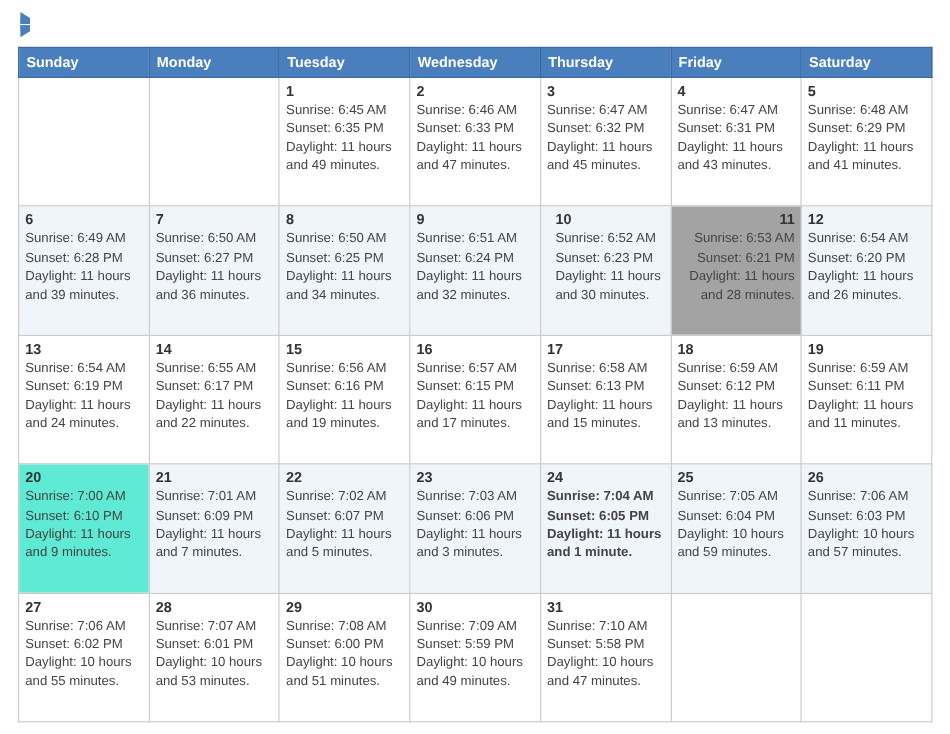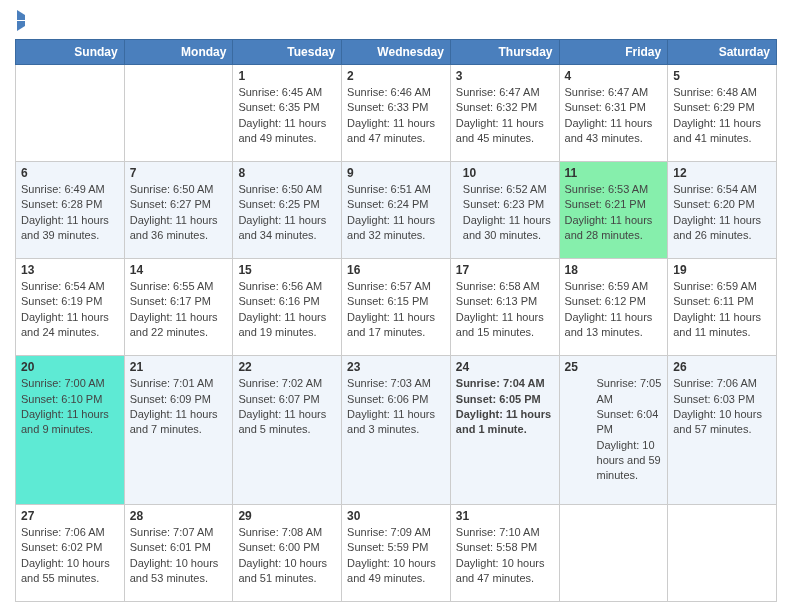--- a/index.html
+++ b/index.html
@@ -42,21 +42,21 @@
       color: #555;
     }
     .calendar-table {
       width: 100%;
       border-collapse: collapse;
       flex: 1;
     }
     .calendar-table th {
       background-color: #4a7fbd;
       color: #fff;
-      text-align: right;
+      text-align: left;
       padding: 5px 6px;
       font-size: 12px;
       font-weight: bold;
       border: 1px solid #3a6aa0;
       margin-left: 42px;
     }
     .calendar-table td {
       border: 1px solid #ccc;
       vertical-align: top;
       padding: 4px 5px;
@@ -179,21 +179,21 @@
             <div class="day-info" style="white-space: pre-line;">Sunrise: 6:51 AM
 Sunset: 6:24 PM
 Daylight: 11 hours and 32 minutes.</div>
           </td>
           <td style="background: rgb(240, 245, 251); padding-left: 12px;">
             <span class="day-number">10</span>
             <div class="day-info" style="white-space: pre-line;">Sunrise: 6:52 AM
 Sunset: 6:23 PM
 Daylight: 11 hours and 30 minutes.</div>
           </td>
-          <td style="background: #86efac;">
+          <td style="background: #a3a3a3; text-align: right;">
             <span class="day-number">11</span>
             <div class="day-info" style="white-space: pre-line;">Sunrise: 6:53 AM
 Sunset: 6:21 PM
 Daylight: 11 hours and 28 minutes.</div>
           </td>
           <td style="background: rgb(240, 245, 251); margin-top: 24px;">
             <span class="day-number">12</span>
             <div class="day-info" style="white-space: pre-line;">Sunrise: 6:54 AM
 Sunset: 6:20 PM
 Daylight: 11 hours and 26 minutes.</div>
@@ -269,21 +269,21 @@
 Daylight: 11 hours and 3 minutes.</div>
           </td>
           <td style="background: rgb(240, 245, 251);">
             <span class="day-number">24</span>
             <div class="day-info" style="white-space: pre-line; font-weight: bold;">Sunrise: 7:04 AM
 Sunset: 6:05 PM
 Daylight: 11 hours and 1 minute.</div>
           </td>
           <td style="background: rgb(240, 245, 251);">
             <span class="day-number">25</span>
-            <div class="day-info" style="white-space: pre-line; margin-left: 32px;">Sunrise: 7:05 AM
+            <div class="day-info" style="white-space: pre-line;">Sunrise: 7:05 AM
 Sunset: 6:04 PM
 Daylight: 10 hours and 59 minutes.</div>
           </td>
           <td style="background: rgb(240, 245, 251);">
             <span class="day-number">26</span>
             <div class="day-info" style="white-space: pre-line;">Sunrise: 7:06 AM
 Sunset: 6:03 PM
 Daylight: 10 hours and 57 minutes.</div>
           </td>
         </tr>

